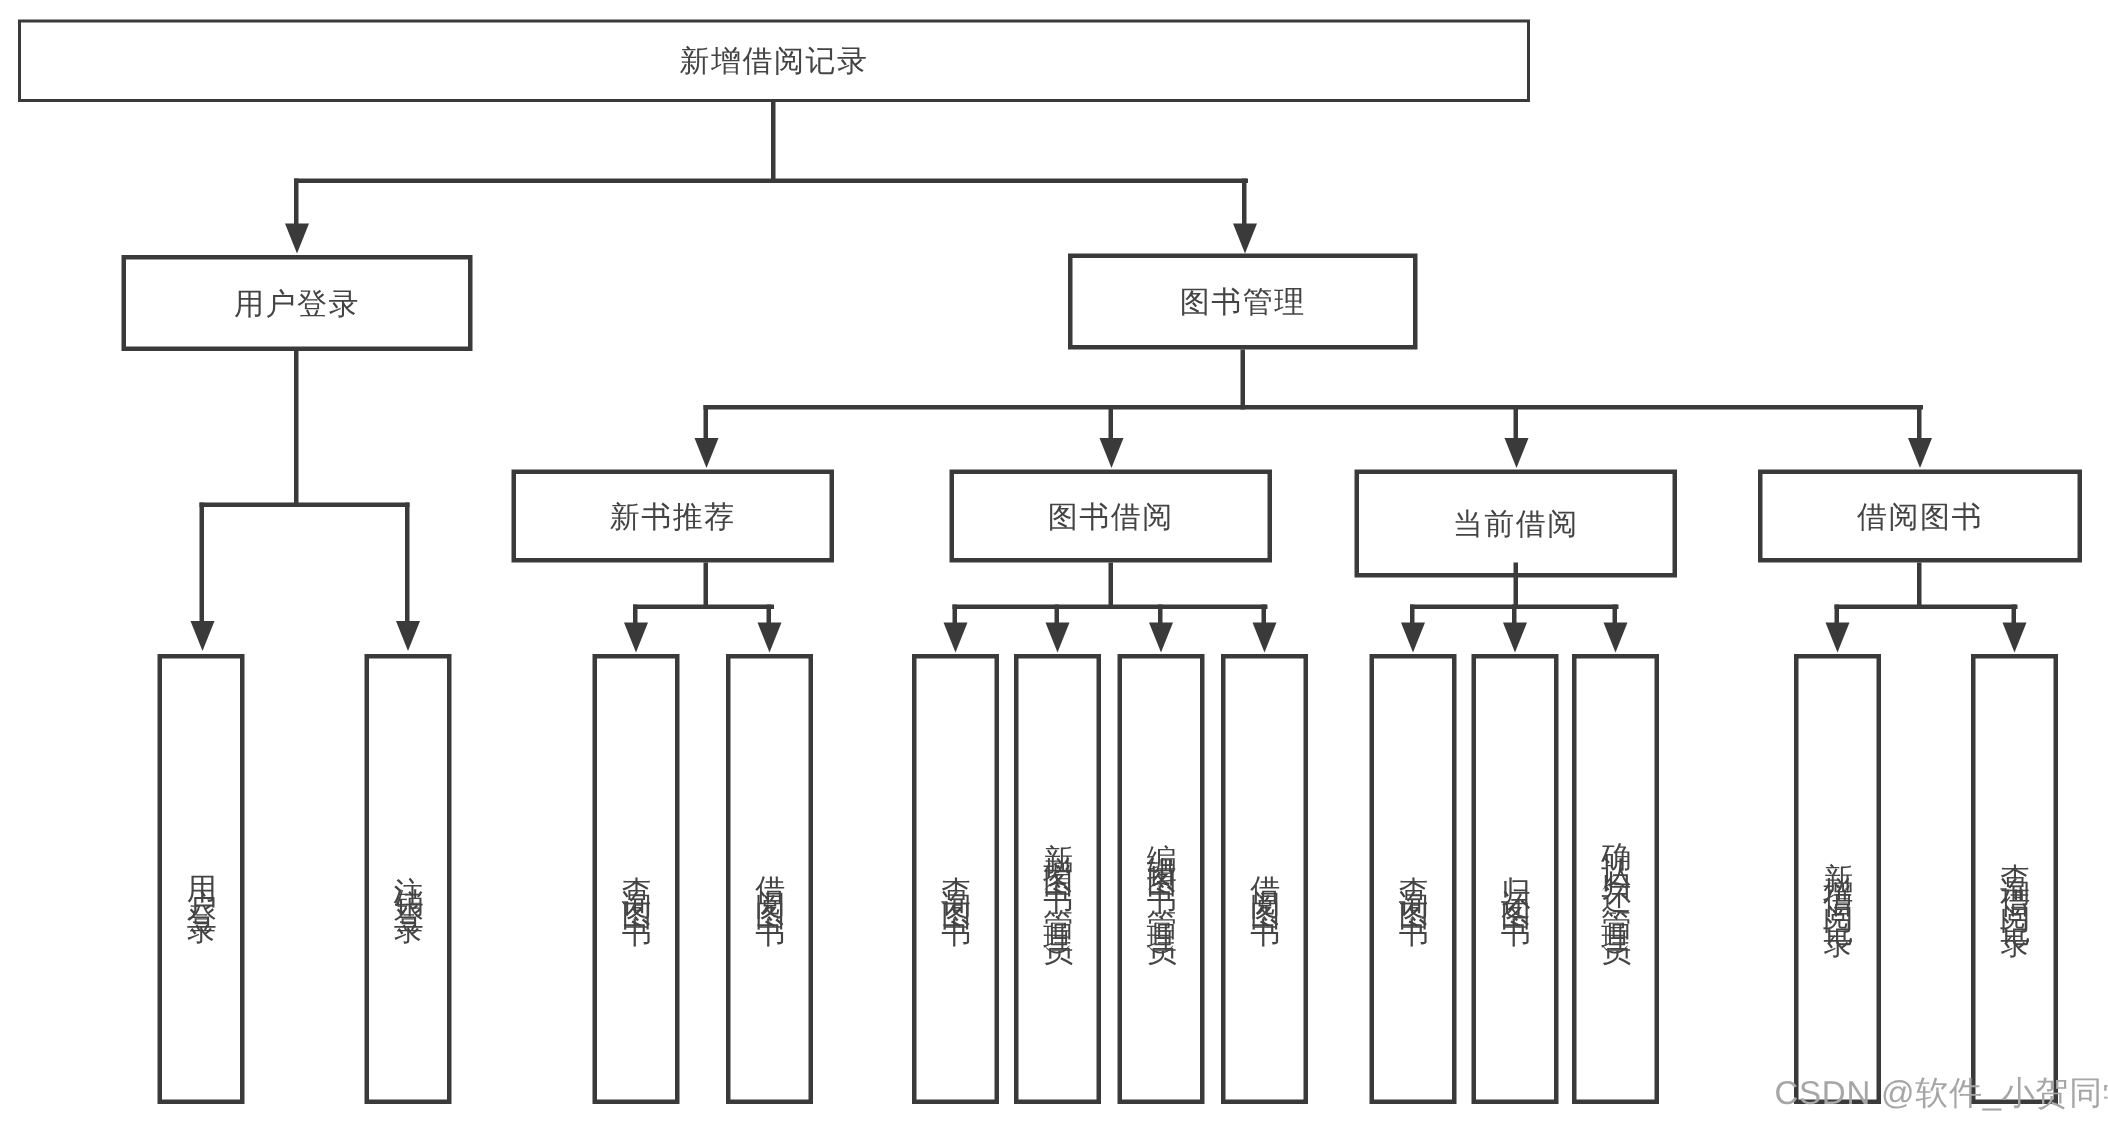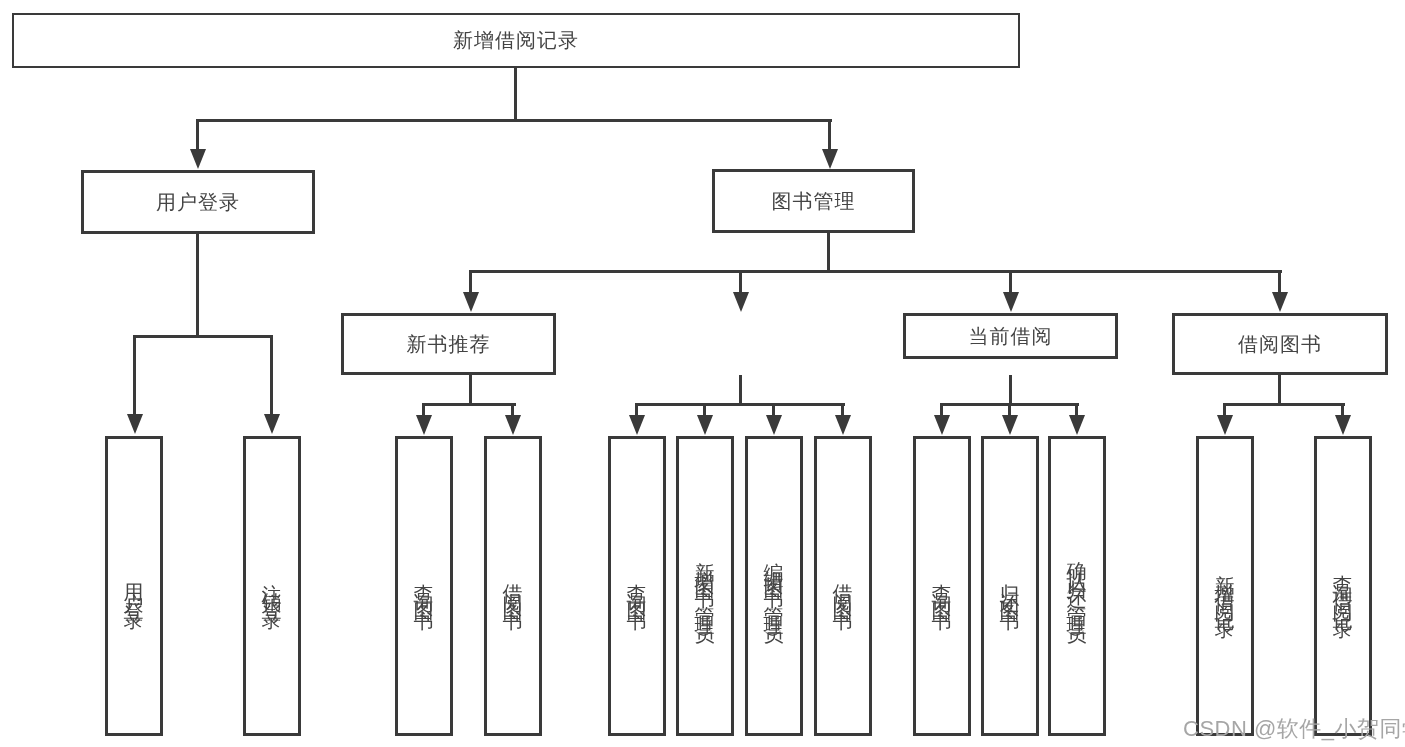--- a/index.html
+++ b/index.html
@@ -41,28 +41,31 @@
 
 <div class="canvas">
 
   <div class="box root" style="left:12px;top:13px;width:1008px;height:55px">
     <span>新增借阅记录</span>
   </div>
 
   <div class="box" style="left:81px;top:170px;width:234px;height:64px">
     <span>用户登录</span>
   </div>
-  <div class="box" style="left:712px;top:169px;width:203px;height:64px">
+  <div class="box" style="left:712px;top:169px;width:233px;height:64px">
     <span>图书管理</span>
   </div>
 
   <div class="box" style="left:341px;top:313px;width:215px;height:62px">
     <span>新书推荐</span>
   </div>
-  <div class="box" style="left:903px;top:313px;width:215px;height:46px">
+  <div class="box" style="left:633px;top:313px;width:215px;height:62px">
+    <span>图书借阅</span>
+  </div>
+  <div class="box" style="left:903px;top:313px;width:215px;height:72px">
     <span>当前借阅</span>
   </div>
   <div class="box" style="left:1172px;top:313px;width:216px;height:62px">
     <span>借阅图书</span>
   </div>
 
   <div class="box leaf" style="left:105px;top:436px;width:58px;height:300px">
     <span>用户登录</span>
   </div>
   <div class="box leaf" style="left:243px;top:436px;width:58px;height:300px">

